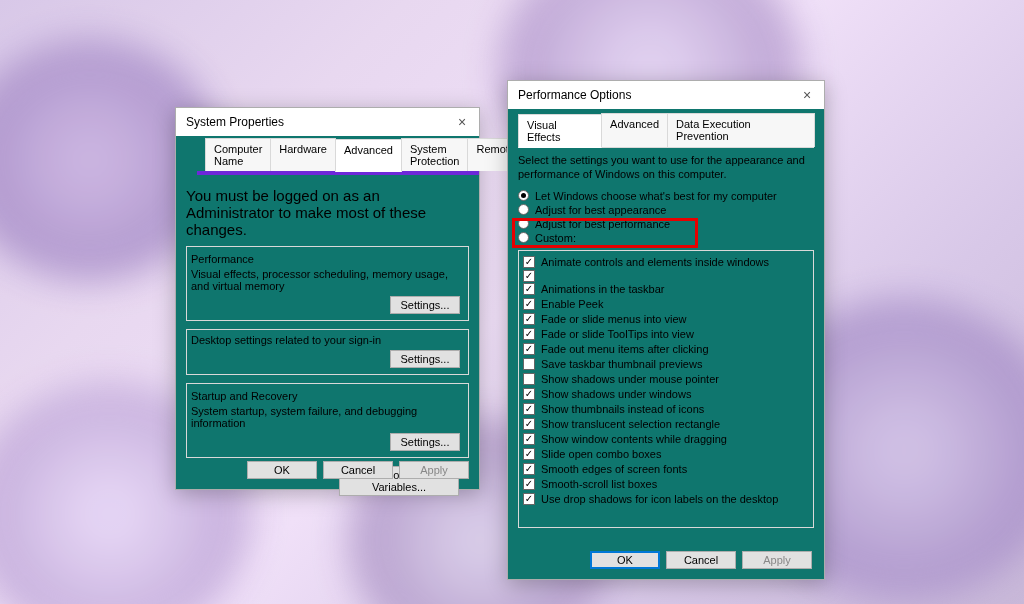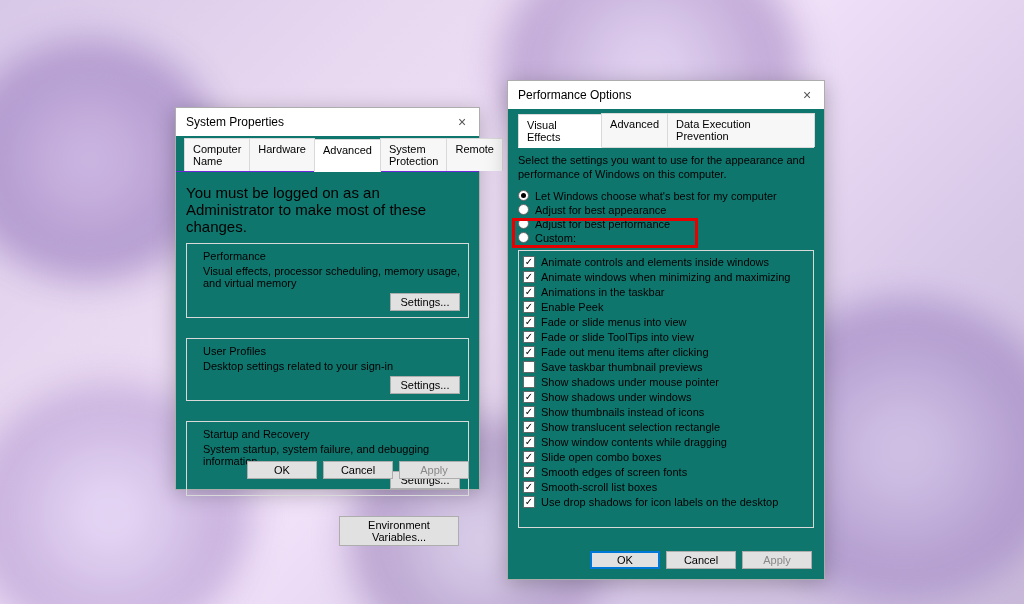--- a/index.html
+++ b/index.html
@@ -33,37 +33,37 @@
     align-items: center;
     padding: 0 6px 0 10px;
     font-size: 12px;
     background: #fff;
   }
   .titlebar .spacer { flex:1; }
   .close-x { width:22px;text-align:center;font-size:14px;color:#555;line-height:28px;cursor:default; }
 
   
   #sysprop { left:175px; top:107px; width:305px; height:383px; }
-  .tabrow { display:flex; gap:0; padding: 2px 8px 0 8px; border-bottom:1px solid #6d28d9; }
+  .tabrow { display:flex; gap:0; padding: 2px 8px 0 8px; border-bottom:4px solid #6d28d9;margin-left:21px; }
   .tab {
     padding: 4px 8px;
     border:1px solid #d9d9d9;
     border-bottom:none;
     background:#f7f7f7;
     font-size:11px;
     margin-right:-1px;
     cursor:default;
   }
   .tab.active { background:#fff; position:relative; top:1px; border-bottom:1px solid #fff; }
   .sysbody { padding:8px 10px 6px 10px; }
   .note { margin:4px 0 8px 0; font-size:15px; }
   .groupbox {
     border:1px solid #d9d9d9;
-    margin-bottom:20px;
-    padding:4px 8px 6px 16px;
+    margin-bottom:8px;
+    padding:4px 8px 6px 4px;
     position:relative;
   }
   .groupbox .legend { font-size:11px; margin:2px 0 3px 0; }
   .groupbox .desc { font-size:11px; color:#000; margin-bottom:4px; }
   .btnrow { display:flex; justify-content:flex-end; gap:6px; }
   .wbtn {
     border:1px solid #adadad;
     background:#e1e1e1;
     font-size:11px;
     padding:2px 0;
@@ -134,21 +134,20 @@
 
     <div class="groupbox">
       <div class="legend">Performance</div>
       <div class="desc">Visual effects, processor scheduling, memory usage, and virtual memory</div>
       <div class="btnrow">
           <div class="wbtn">Settings...</div>
         </div>
     </div>
 
     <div class="groupbox">
-      <div class="legend">User Profiles</div>
       <div class="desc">Desktop settings related to your sign-in</div>
       <div class="btnrow">
           <div class="wbtn">Settings...</div>
         </div>
     </div>
 
     <div class="groupbox">
       <div class="legend">Startup and Recovery</div>
       <div class="desc">System startup, system failure, and debugging information</div>
       <div class="btnrow">
@@ -202,21 +201,20 @@
       <div class="highlight-box" style="left:-6px; top:28px; width:186px; height:30px;"></div>
     </div>
 
     <div class="checklist" id="checklist">
         <div class="check-row">
           <span class="cbox checked"></span>
           <span>Animate controls and elements inside windows</span>
         </div>
         <div class="check-row">
           <span class="cbox checked"></span>
-          <span>Animate windows when minimizing and maximizing</span>
         </div>
         <div class="check-row">
           <span class="cbox checked"></span>
           <span>Animations in the taskbar</span>
         </div>
         <div class="check-row">
           <span class="cbox checked"></span>
           <span>Enable Peek</span>
         </div>
         <div class="check-row">

